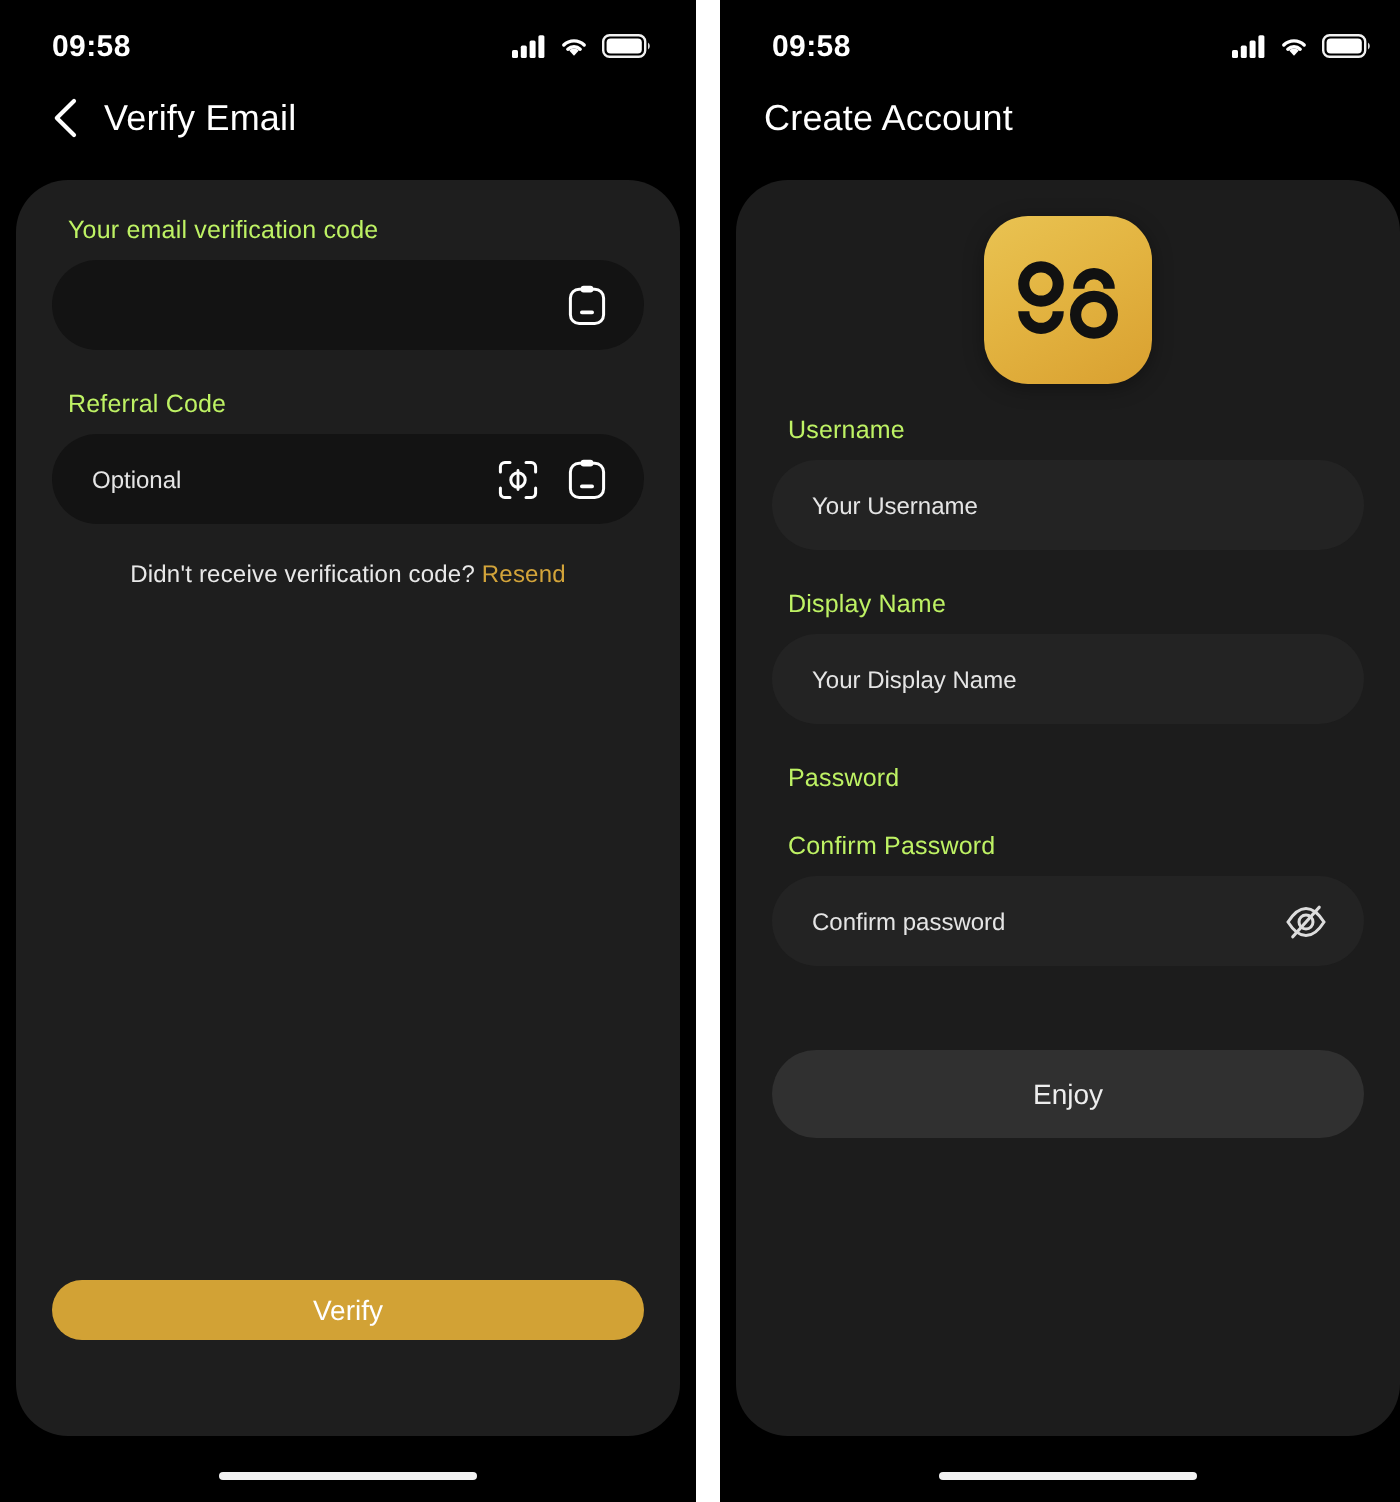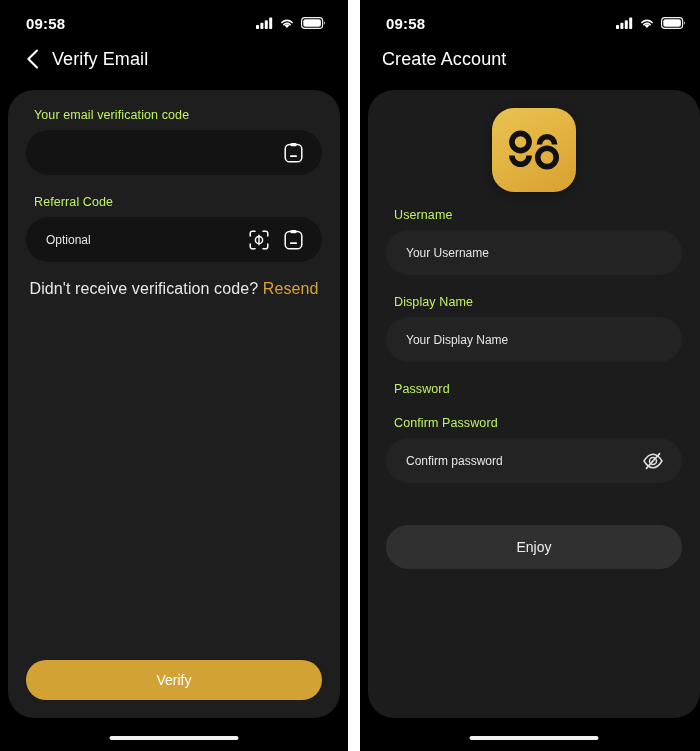--- a/index.html
+++ b/index.html
@@ -134,36 +134,36 @@
     display: flex;
     align-items: center;
     justify-content: center;
     cursor: pointer;
   }
 
   
   .resend-line {
     margin-top: 18px;
     text-align: center;
-    font-size: 16px;
+    font-size: 12px;
     color: #e8e8e8;
     letter-spacing: 0.1px;
   }
   .resend-link {
     color: #d3a43a;
     cursor: pointer;
   }
 
   
   .primary-btn {
     position: absolute;
     left: 18px;
     right: 18px;
-    bottom: 18px;
-    height: 40px;
+    bottom: 48px;
+    height: 30px;
     background: #d2a235;
     border-radius: 21px;
     display: flex;
     align-items: center;
     justify-content: center;
     color: #ffffff;
     font-size: 14px;
     cursor: pointer;
     border: none;
   }

